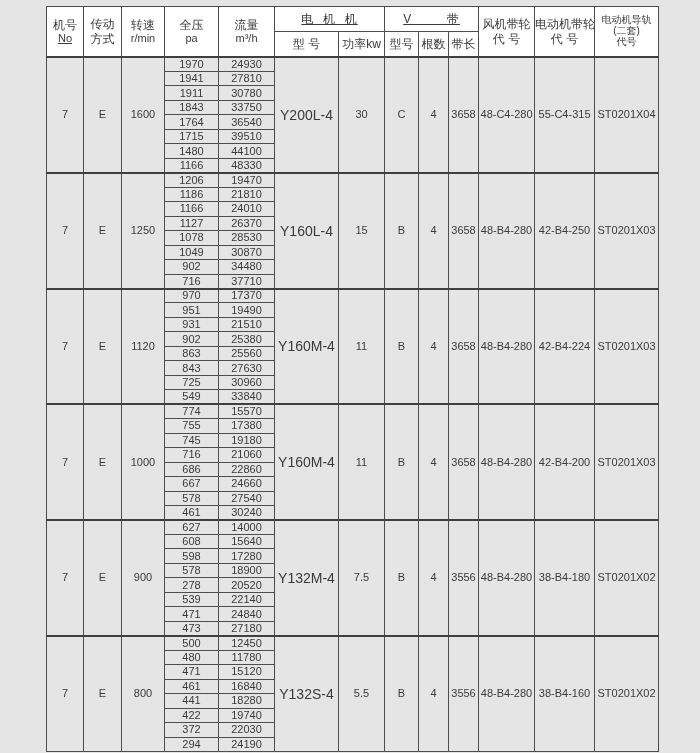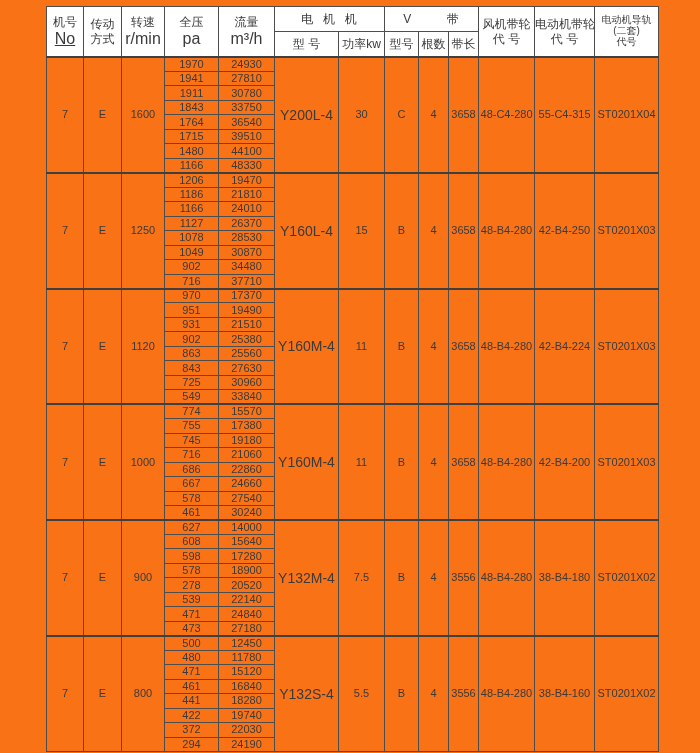--- a/index.html
+++ b/index.html
@@ -1,36 +1,36 @@
 <!DOCTYPE html>
 <html><head>
 <meta charset="utf-8">
 <style>
   html,body{margin:0;padding:0;}
   body{
     width:700px;height:753px;background:#ffffff;position:relative;
     font-family:"Liberation Sans","DejaVu Sans",sans-serif;color:#3a3a3a;
     -webkit-font-smoothing:antialiased;
   }
-  .sheet{position:absolute;inset:0;background:#f97316;}
+  .sheet{position:absolute;inset:0;background:#e5e5e5;}
   table.spec{
     position:absolute;left:46px;top:6px;width:612px;
     border-collapse:collapse;table-layout:fixed;
     border:1.5px solid #404040;
   }
   th,td{
     border:1px solid #4d4d4d;padding:0;margin:0;
     text-align:center;vertical-align:middle;
     font-weight:normal;overflow:hidden;white-space:nowrap;
   }
   thead th{font-size:12px;line-height:1.2;height:24px;background:#ffffff;}
   thead th .ln{display:block;}
-  thead th .sub{font-size:16px;}
+  thead th .sub{font-size:11px;}
   thead th .u{text-decoration:underline;}
-  thead th.spread{white-space:pre;letter-spacing:1px;}
+  thead th.spread{white-space:pre;letter-spacing:1px;text-decoration:underline;}
   th.rail-h{font-size:10px;line-height:1.08;}
   th.rail-h .ln{display:block;}
   tbody tr{height:14.48px;}
   tbody td{font-size:11px;line-height:1;}
   tbody td.model{font-size:14px;}
   tr.block-start td{border-top:2px solid #3f3f3f;}
   thead tr.hr2 th{border-bottom:1.5px solid #404040;margin-top:16px;}
 </style>
 </head>
 <body>

